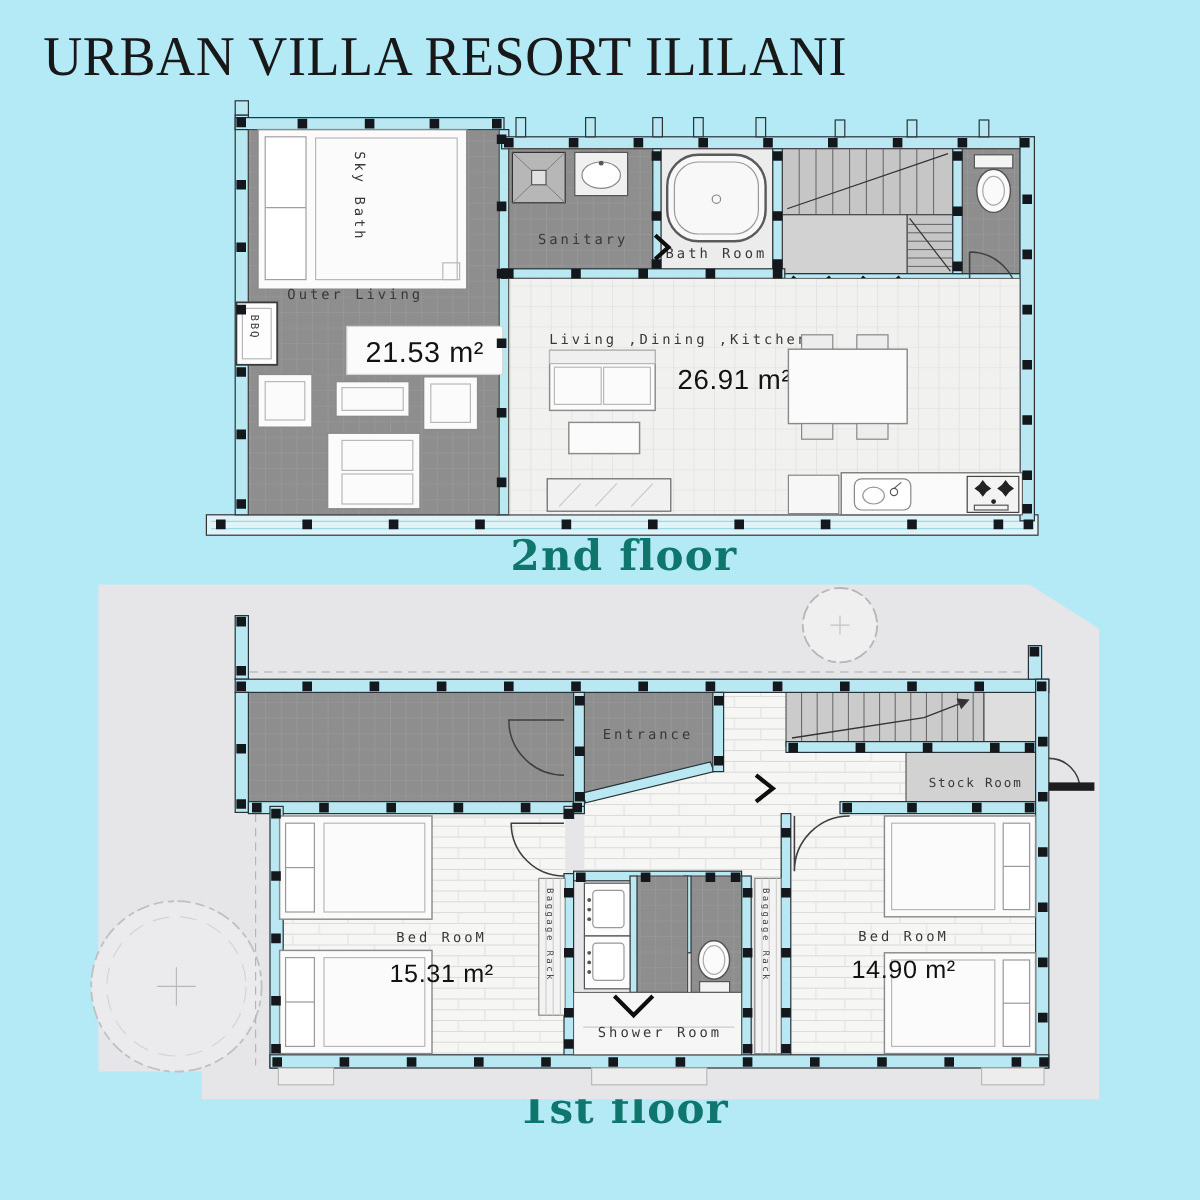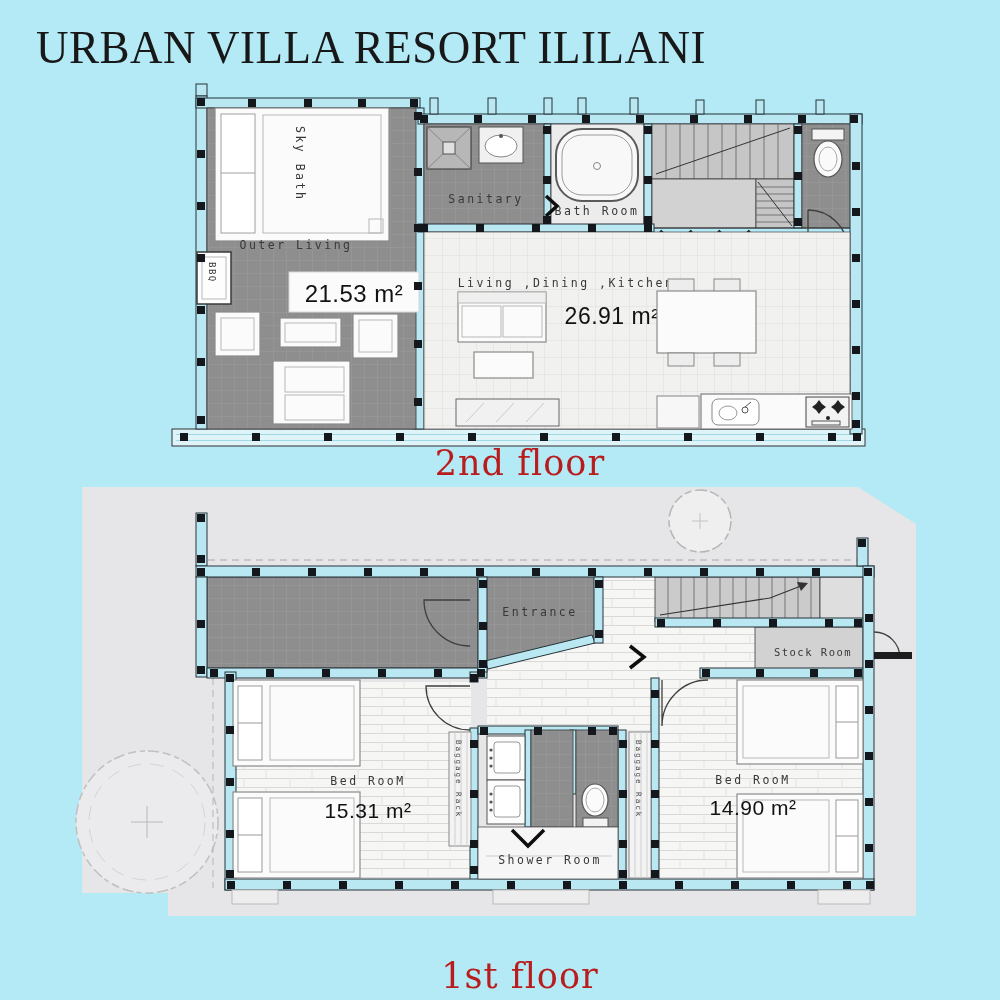--- a/index.html
+++ b/index.html
@@ -9,25 +9,25 @@
     font-family:"Liberation Sans",sans-serif;
   }
   .page-title{
     position:absolute;left:36px;top:20px;width:940px;
     font-family:"Liberation Serif",serif;
     font-size:45px;letter-spacing:0.5px;color:#181818;
     white-space:nowrap;transform:scaleY(1.04);transform-origin:left top;
   }
   .floor-caption{
     position:absolute;left:40px;width:960px;text-align:center;
-    font-family:"DejaVu Serif",serif;font-weight:normal;
-    font-size:35px;color:#b91c1c;letter-spacing:1px;
+    font-family:"DejaVu Serif",serif;font-weight:bold;
+    font-size:35px;color:#0f766e;letter-spacing:1px;
   }
   #caption-2f{top:443px;}
-  #caption-1f{top:956px;}
+  #caption-1f{top:904px;}
   svg{position:absolute;left:0;top:0;}
   .wall{fill:#b9e8f2;stroke:#273339;stroke-width:1;}
   .stud{fill:#14181c;}
   .roomdark{stroke:#454545;stroke-width:0.9;}
   .roomlite{stroke:#5a5a5a;stroke-width:0.8;}
   .furn{fill:#fbfbfb;stroke:#8b8b8b;stroke-width:1.2;}
   .furnline{fill:none;stroke:#b8b8b8;stroke-width:1;}
   .door{fill:none;stroke:#3f3f3f;stroke-width:1.3;}
   .vmark{fill:none;stroke:#0e0e0e;stroke-width:3.5;}
   .tread{stroke:#5f5f5f;stroke-width:0.8;}

